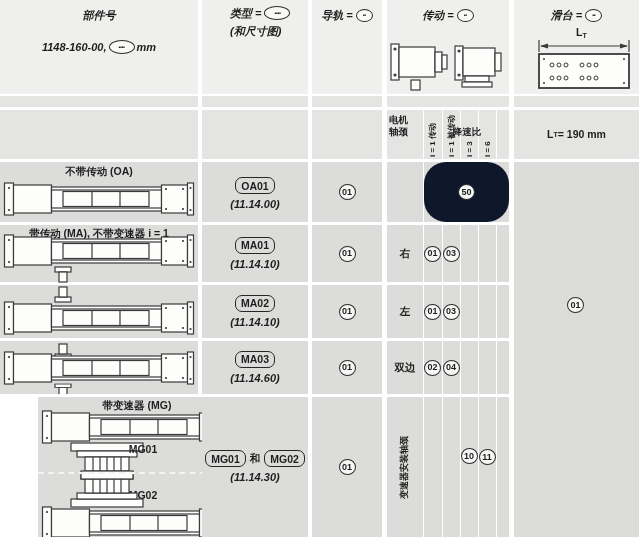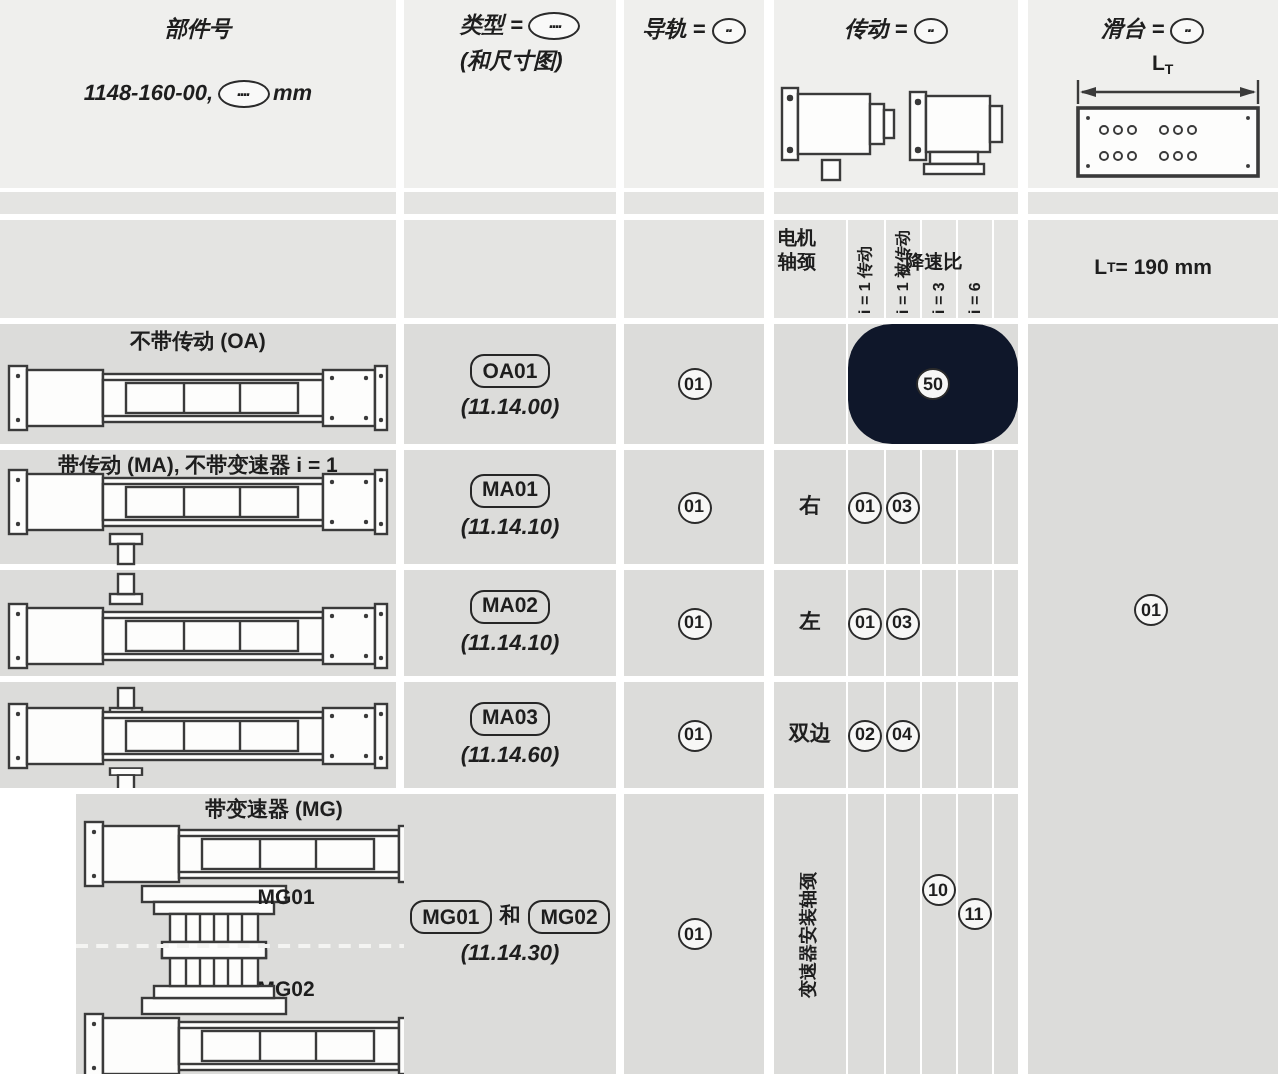--- a/index.html
+++ b/index.html
@@ -324,21 +324,21 @@
   <div class="cell bg-row ctr" style="left:312px;top:397px;width:70px;height:140px;">
     <span class="circ">01</span>
   </div>
   <div class="cell bg-row" style="left:387px;top:397px;width:122px;height:140px;">
     <div class="subline" style="left:36px;"></div>
       <div class="subline" style="left:55px;"></div>
     <div class="subline" style="left:73px;"></div>
       <div class="subline" style="left:91px;"></div>
     <div class="subline" style="left:109px;"></div>
     <div class="vlabel" style="left:13px;top:102px;font-size:9px;">变速器安装轴颈</div>
-    <span class="circ abs" style="left:73.5px;top:40px;">10</span>
+    <span class="circ abs" style="left:73.5px;top:51px;">10</span>
     <span class="circ abs" style="left:91.5px;top:52px;">11</span>
   </div>
 
   <div class="cell bg-row" style="left:514px;top:162px;width:125px;height:375px;">
     <span class="circ abs" style="left:53px;top:135px;">01</span>
   </div>
 
 </div>
 
 </body></html>

